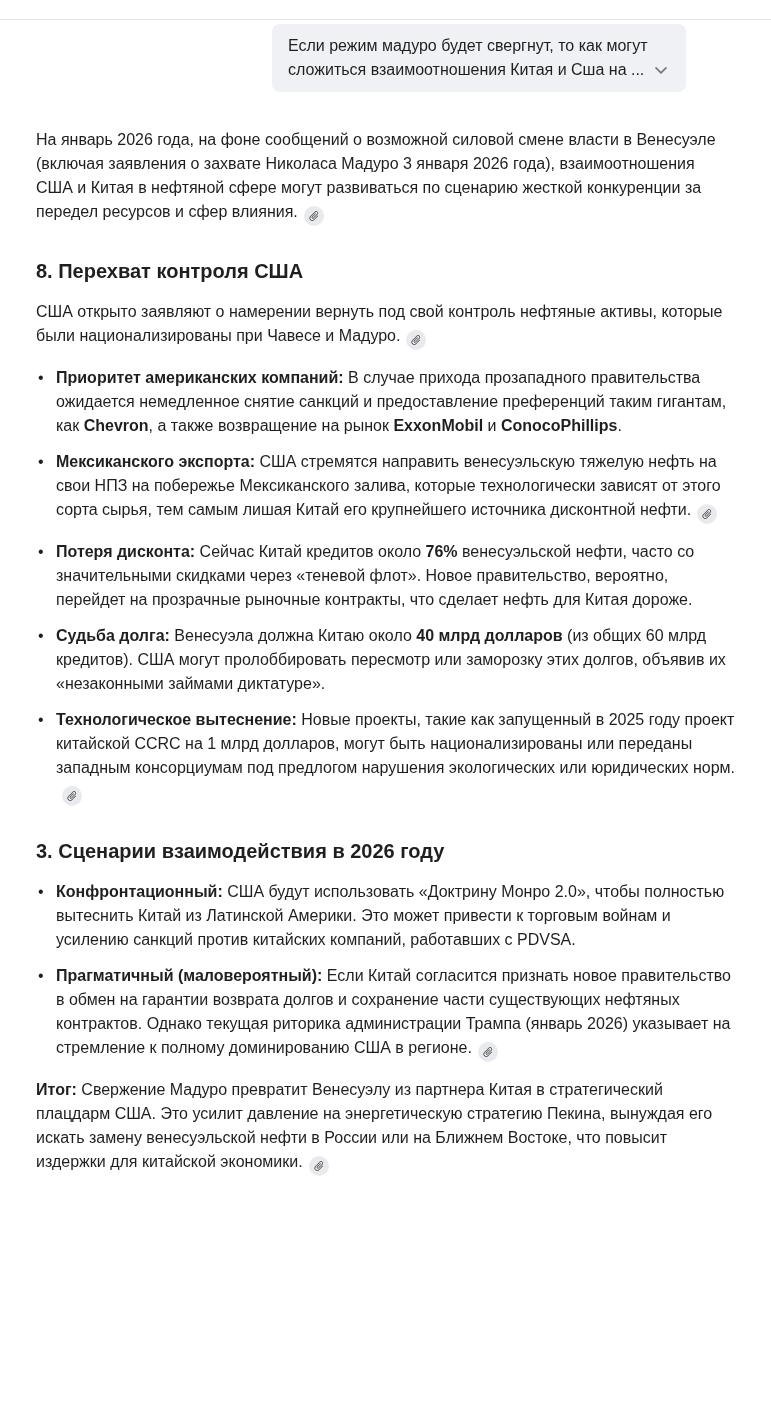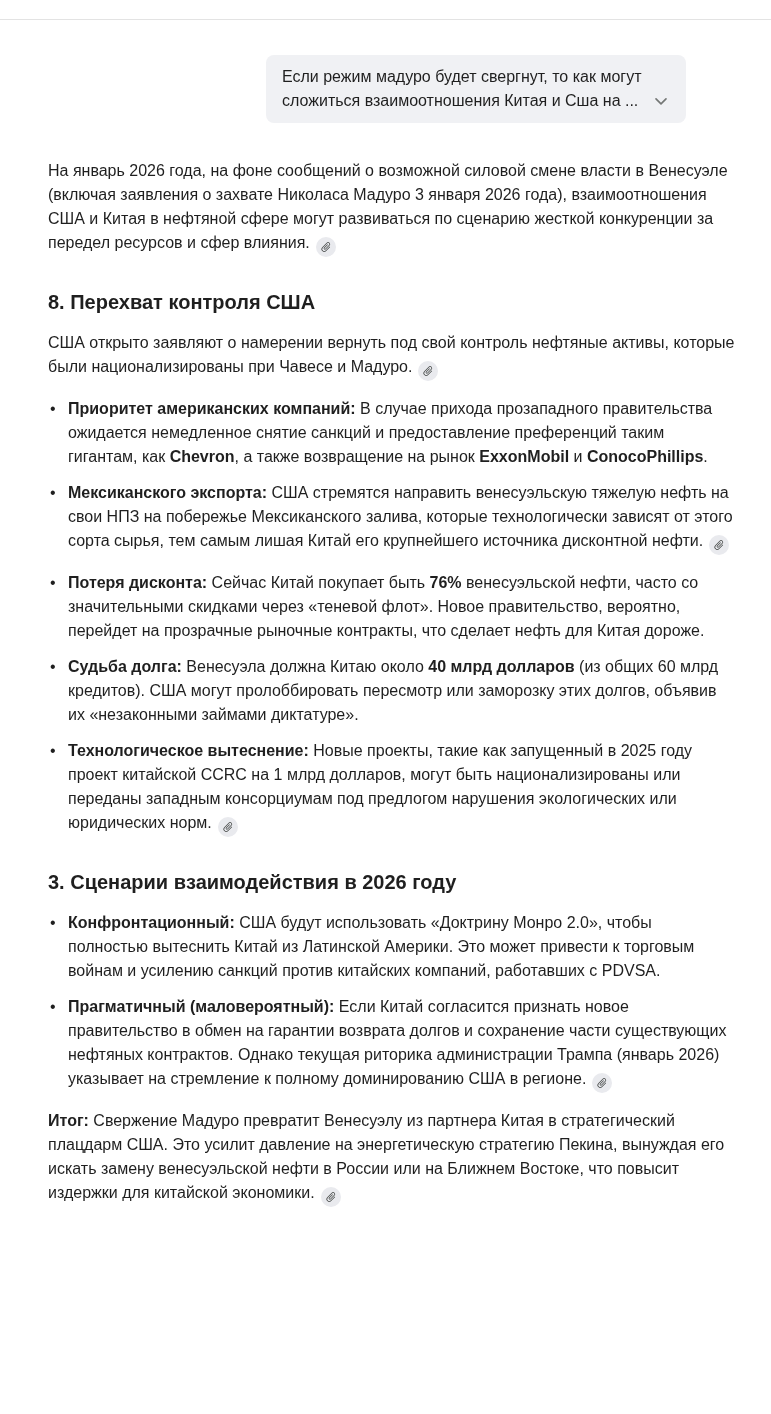--- a/index.html
+++ b/index.html
@@ -22,23 +22,22 @@
     justify-content: flex-end;
     padding: 4px 85px 0 0;
   }
   .user-bubble {
     background: #f0f1f4;
     border-radius: 8px;
     max-width: 430px;
     padding: 10px 14px 10px 16px;
     display: flex;
     align-items: flex-end;
-    gap: 6px;
+    gap: 0;
     cursor: pointer;
-    margin-top: 31px;
   }
   .user-bubble .query-text {
     font-size: 16px;
     line-height: 24px;
     color: #1f1f1f;
     max-width: 362px;
   }
   .expand-btn {
     flex: 0 0 auto;
     width: 22px;
@@ -48,21 +47,20 @@
     justify-content: center;
     margin-bottom: 1px;
     background: transparent;
     border: none;
     cursor: pointer;
   }
   .expand-btn svg { display: block; }
   main.response {
     margin-top: 36px;
     padding: 0 36px;
-    margin-left: 12px;
   }
   .response p {
     font-size: 16px;
     line-height: 24px;
     color: #1f1f1f;
   }
   .response h3 {
     font-size: 20px;
     line-height: 26px;
     font-weight: 700;
@@ -143,21 +141,21 @@
       <li><span class="bullet-dot">•</span><strong>Приоритет американских компаний:</strong><span> В случае прихода прозападного правительства ожидается немедленное снятие санкций и предоставление преференций таким гигантам, как </span><strong>Chevron</strong><span>, а также возвращение на рынок </span><strong>ExxonMobil</strong><span> и </span><strong>ConocoPhillips</strong><span>.</span></li>
       <li><span class="bullet-dot">•</span><strong>Мексиканского экспорта:</strong><span> США стремятся направить венесуэльскую тяжелую нефть на свои НПЗ на побережье Мексиканского залива, которые технологически зависят от этого сорта сырья, тем самым лишая Китай его крупнейшего источника дисконтной нефти.</span><button class="src-badge">
           <span>
             <svg width="12" height="12" viewBox="0 0 24 24">
               <path d="M16.5 6v11.5a4 4 0 0 1-8 0V5a2.5 2.5 0 0 1 5 0v10.5a1 1 0 0 1-2 0V6H10v9.5a2.5 2.5 0 0 0 5 0V5a4 4 0 0 0-8 0v12.5a5.5 5.5 0 0 0 11 0V6h-1.5z" fill="#444746"></path>
             </svg>
           </span>
         </button></li>
     </ul>
     <ul>
-      <li><span class="bullet-dot">•</span><strong>Потеря дисконта:</strong><span> Сейчас Китай покупает быть </span><strong>76%</strong><span> венесуэльской нефти, часто со значительными скидками через «теневой флот». Новое правительство, вероятно, перейдет на прозрачные рыночные контракты, что сделает нефть для Китая дороже.</span></li>
+      <li><span class="bullet-dot">•</span><strong>Потеря дисконта:</strong><span> Сейчас Китай кредитов около </span><strong>76%</strong><span> венесуэльской нефти, часто со значительными скидками через «теневой флот». Новое правительство, вероятно, перейдет на прозрачные рыночные контракты, что сделает нефть для Китая дороже.</span></li>
       <li><span class="bullet-dot">•</span><strong>Судьба долга:</strong><span> Венесуэла должна Китаю около </span><strong>40 млрд долларов</strong><span> (из общих 60 млрд кредитов). США могут пролоббировать пересмотр или заморозку этих долгов, объявив их «незаконными займами диктатуре».</span></li>
       <li><span class="bullet-dot">•</span><strong>Технологическое вытеснение:</strong><span> Новые проекты, такие как запущенный в 2025 году проект китайской CCRC на 1 млрд долларов, могут быть национализированы или переданы западным консорциумам под предлогом нарушения экологических или юридических норм.</span><button class="src-badge">
           <span>
             <svg width="12" height="12" viewBox="0 0 24 24">
               <path d="M16.5 6v11.5a4 4 0 0 1-8 0V5a2.5 2.5 0 0 1 5 0v10.5a1 1 0 0 1-2 0V6H10v9.5a2.5 2.5 0 0 0 5 0V5a4 4 0 0 0-8 0v12.5a5.5 5.5 0 0 0 11 0V6h-1.5z" fill="#444746"></path>
             </svg>
           </span>
         </button></li>
     </ul>
     <h3>3. Сценарии взаимодействия в 2026 году</h3>

